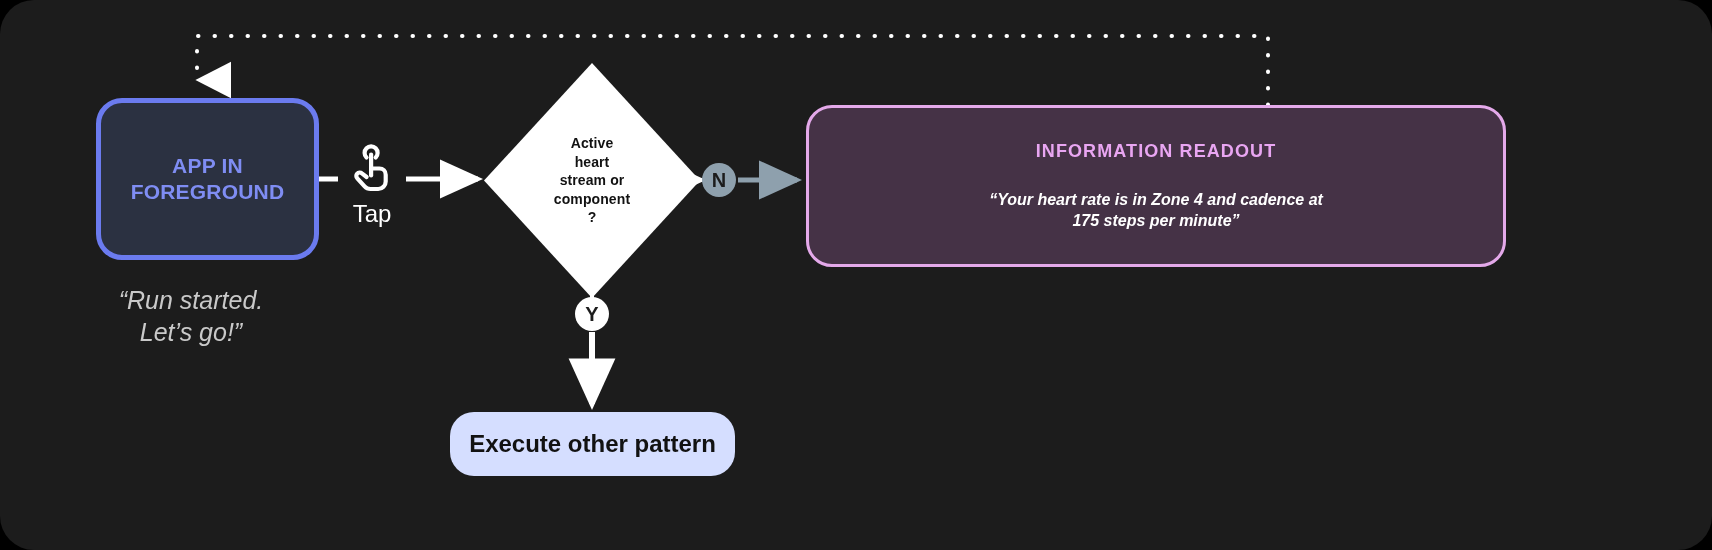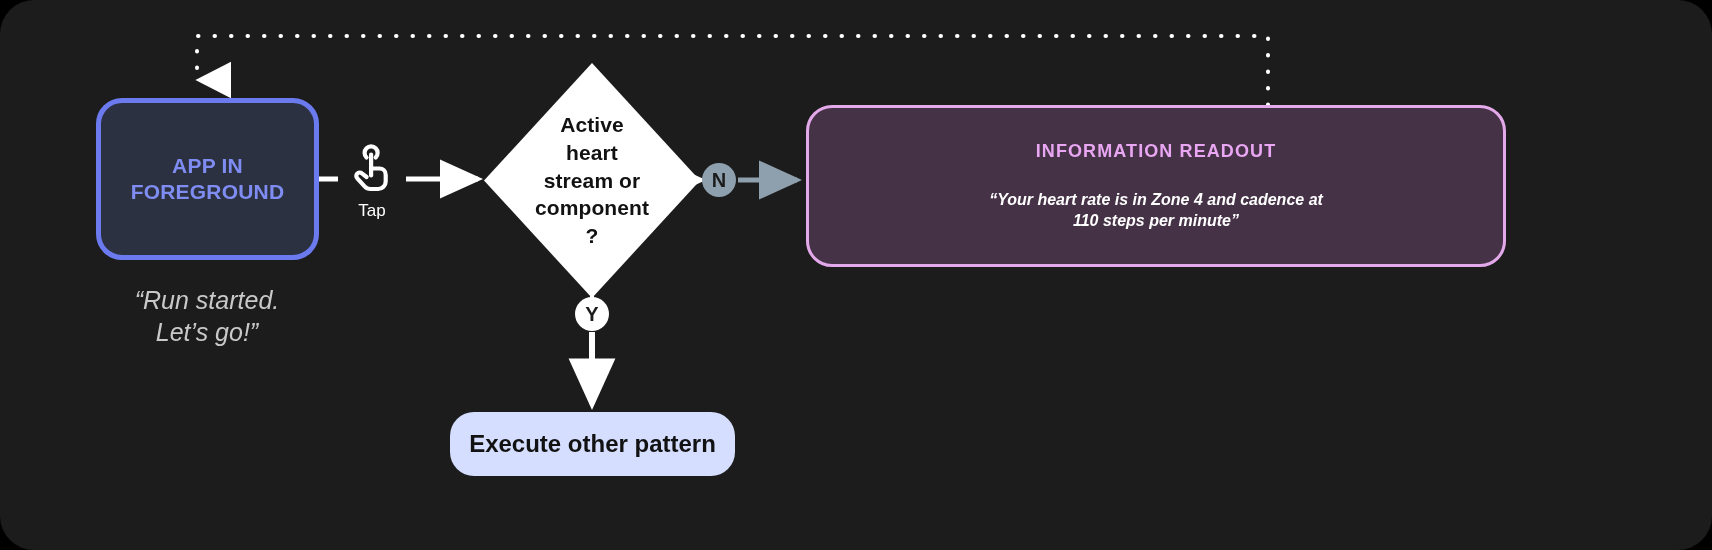--- a/index.html
+++ b/index.html
@@ -36,21 +36,21 @@
     color: #7f8df3;
     font-size: 21px;
     font-weight: bold;
     line-height: 1.22;
     text-align: center;
     letter-spacing: 0.2px;
   }
 
   .app-caption {
     position: absolute;
-    left: 76px;
+    left: 60px;
     top: 284px;
     width: 262px;
     text-align: center;
     color: #c9c9c9;
     font-size: 25px;
     font-style: italic;
     line-height: 1.28;
   }
 
   
@@ -59,21 +59,21 @@
     left: 330px;
     top: 142px;
     width: 84px;
     text-align: center;
   }
   .tap-icon { display: block; margin: 0 auto; }
   .tap-label {
     display: block;
     margin-top: 4px;
     color: #ffffff;
-    font-size: 17px;
+    font-size: 24px;
     line-height: 1;
   }
 
   
   .diamond-wrap {
     position: absolute;
     left: 484px;
     top: 63px;
     width: 216px;
     height: 235px;
@@ -87,21 +87,21 @@
   .diamond-text {
     position: absolute;
     left: 0;
     top: 0;
     width: 100%;
     height: 100%;
     display: flex;
     align-items: center;
     justify-content: center;
     color: #121212;
-    font-size: 21px;
+    font-size: 14px;
     font-weight: bold;
     line-height: 1.32;
     text-align: center;
     letter-spacing: 0.1px;
   }
 
   
   .badge {
     position: absolute;
     width: 34px;
@@ -256,19 +256,19 @@
     </div>
   </div>
 
   <div class="badge badge-n">N</div>
   <div class="badge badge-y">Y</div>
 
   <div class="readout">
     <div class="readout-title">INFORMATION READOUT</div>
     <div class="readout-body">
       <span>“Your heart rate is in Zone 4 and cadence at</span><br>
-      <span>110 steps per minute”</span>
+      <span>175 steps per minute”</span>
     </div>
   </div>
 
   <div class="pill">Execute other pattern</div>
 
 </div>
 
 </body></html>

